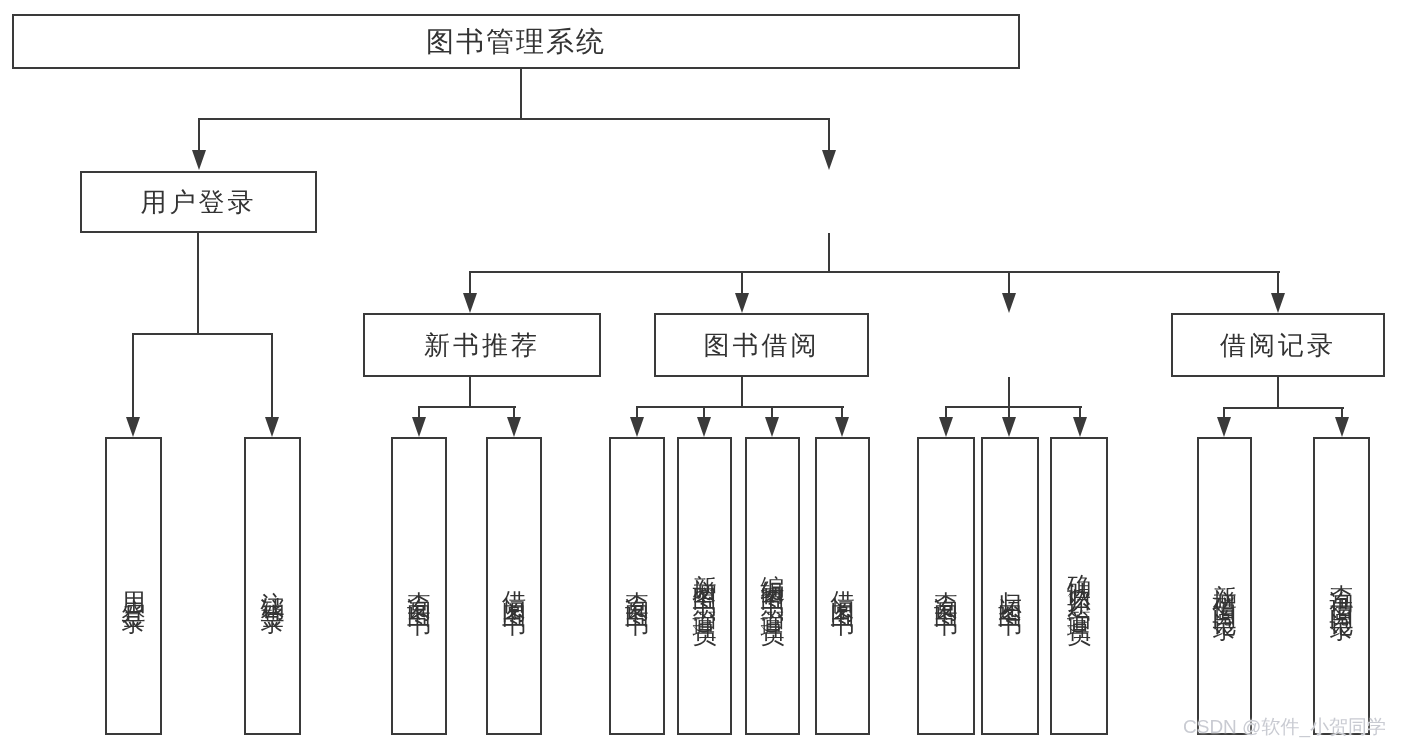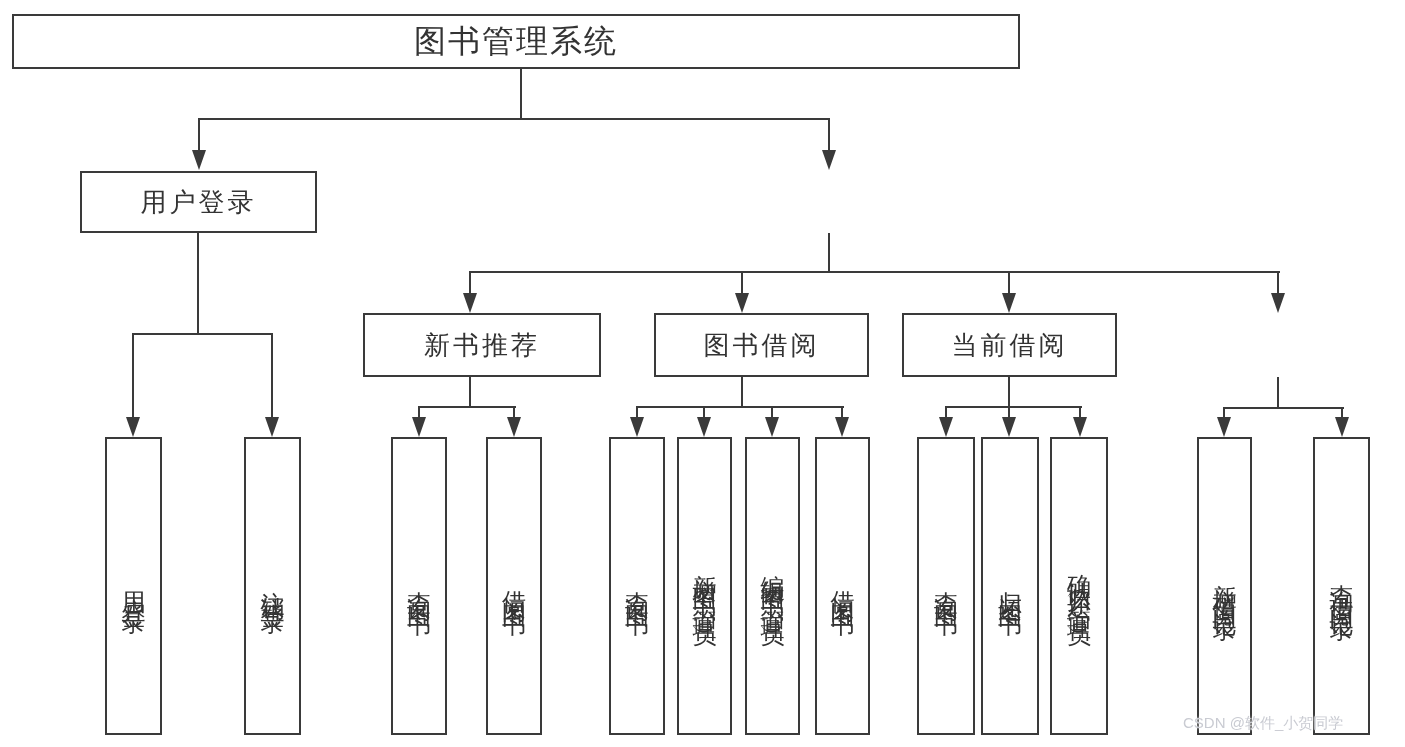--- a/index.html
+++ b/index.html
@@ -12,34 +12,34 @@
   .canvas{
     position:relative;width:1405px;height:747px;background:var(--bg);
     font-family:"Liberation Sans","DejaVu Sans",sans-serif;overflow:hidden;
   }
   .box{
     position:absolute;background:#fff;border:2px solid var(--line);
     box-sizing:border-box;display:flex;align-items:center;justify-content:center;
     color:var(--text);
   }
   .hlabel{font-size:26px;letter-spacing:3px;white-space:nowrap;}
-  .root-label{font-size:32px;letter-spacing:2px;}
+  .root-label{font-size:28px;letter-spacing:2px;}
   .vtext{
     writing-mode:vertical-rl;text-orientation:mixed;
     font-size:24px;letter-spacing:7px;line-height:1;white-space:nowrap;
   }
   .line{position:absolute;background:var(--line);}
   .arrow{
     position:absolute;width:0;height:0;
     border-left:7px solid transparent;border-right:7px solid transparent;
     border-top:20px solid var(--line);
   }
   .watermark{
     position:absolute;left:1183px;top:714px;z-index:10;
-    font-size:15px;color:var(--wm);white-space:nowrap;
+    font-size:19px;color:var(--wm);white-space:nowrap;
     text-shadow:0 0 3px #ffffff,0 0 1px #ffffff;
   }
 </style>
 </head>
 <body>
 
 <div class="canvas">
 
   <div class="line" style="left:520px;top:69px;width:2px;height:50px;"></div>
   <div class="line" style="left:198px;top:118px;width:632px;height:2px;"></div>
@@ -110,24 +110,24 @@
 
 
   <div class="box" style="left:363px;top:313px;width:238px;height:64px;">
     <span class="hlabel">新书推荐</span>
   </div>
 
   <div class="box" style="left:634px;top:313px;width:215px;height:64px;margin-left:20px;">
     <span class="hlabel">图书借阅</span>
   </div>
 
-  <div class="box" style="left:902px;top:313px;width:215px;height:64px;">
-    <span class="hlabel">当前借阅</span>
+
+  <div class="box" style="left:1171px;top:313px;width:214px;height:64px;">
+    <span class="hlabel">借阅记录</span>
   </div>
-
 
   <div class="box" style="left:105px;top:437px;width:57px;height:298px;">
     <span class="vtext">用户登录</span>
   </div>
 
   <div class="box" style="left:244px;top:437px;width:57px;height:298px;">
     <span class="vtext">注销登录</span>
   </div>
 
   <div class="box" style="left:391px;top:437px;width:56px;height:298px;">

